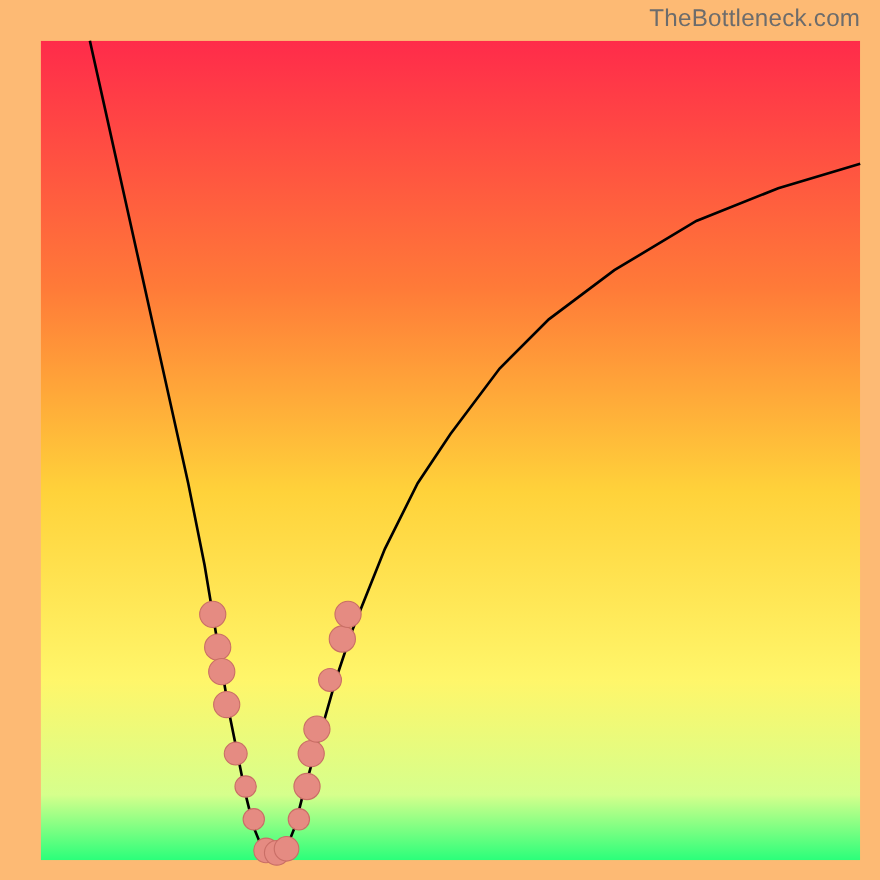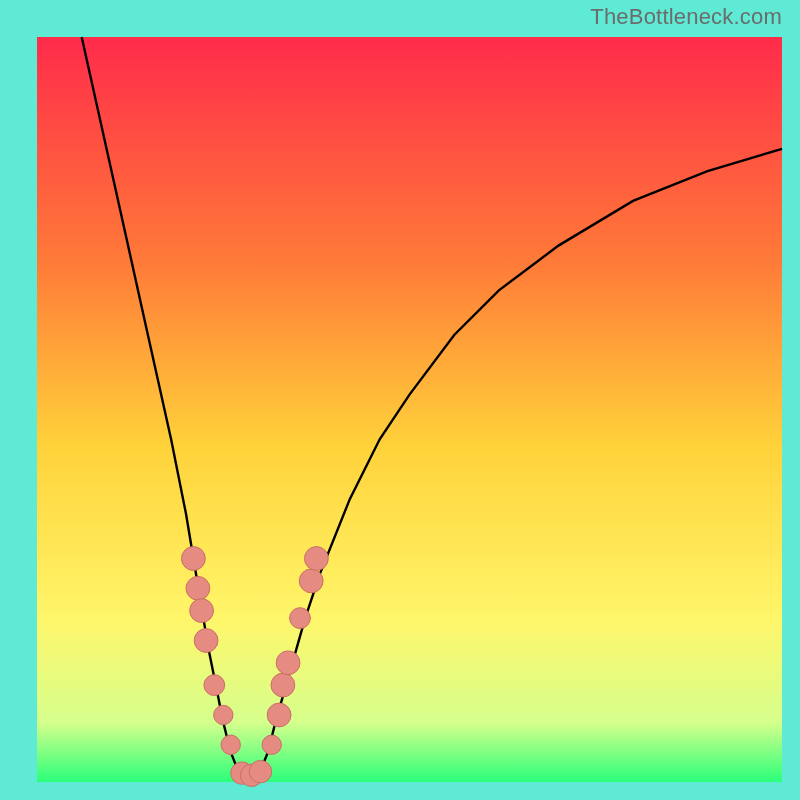--- a/index.html
+++ b/index.html
@@ -8,21 +8,21 @@
     width: 800px;
     height: 800px;
     background: #000000;
     overflow: hidden;
     font-family: Arial, Helvetica, sans-serif;
   }
   .stage {
     position: relative;
     width: 800px;
     height: 800px;
-    background: #5eead4;
+    background: #fdba74;
   }
   .plot-area {
     position: absolute;
     left: 37px;
     top: 37px;
     width: 745px;
     height: 745px;
   }
   .gradient-bg {
     position: absolute;

